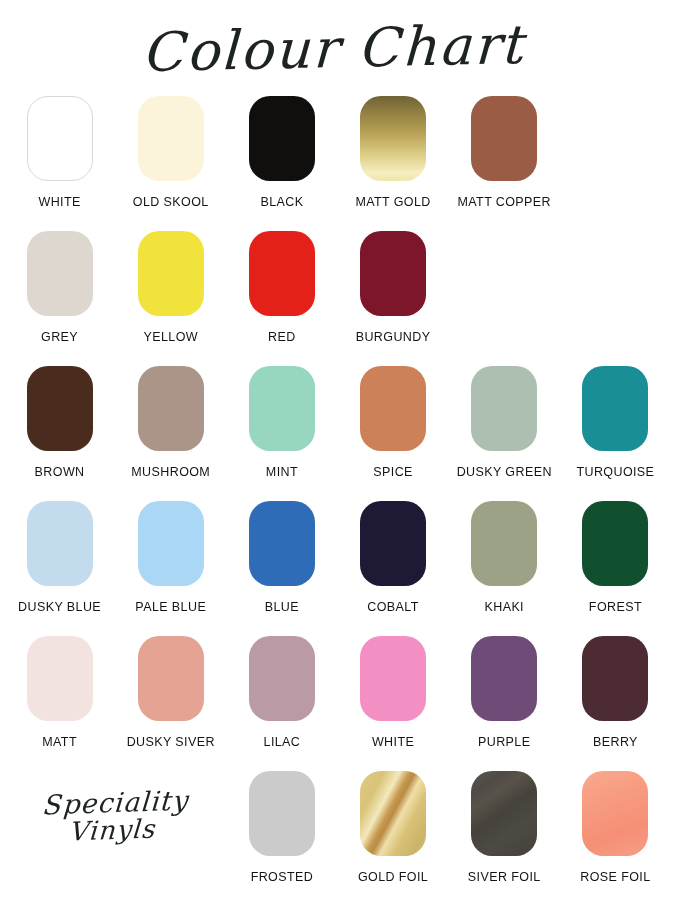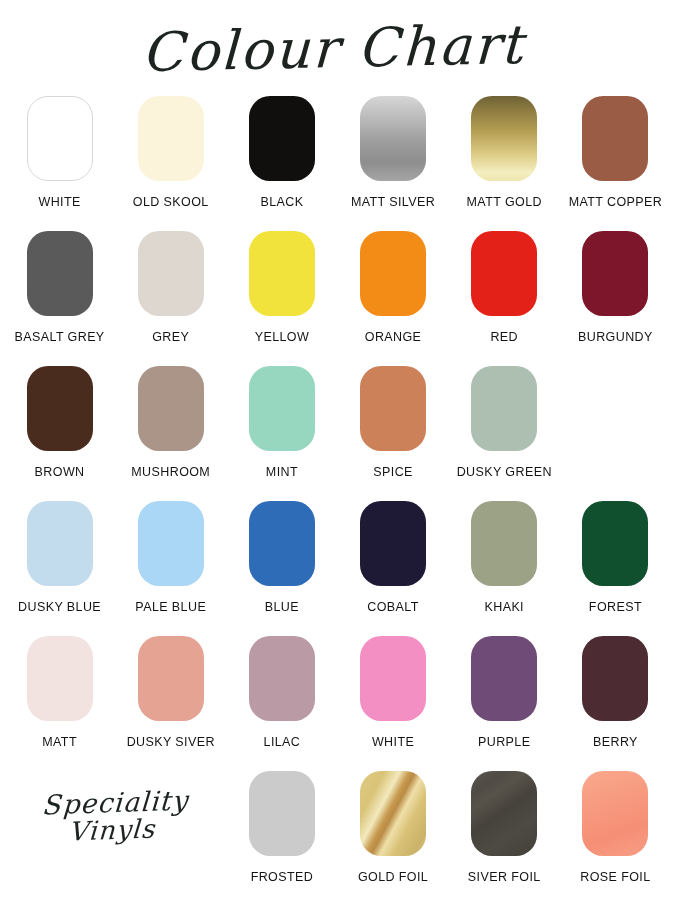--- a/index.html
+++ b/index.html
@@ -119,50 +119,38 @@
         </div>
         <div class="cell">
           <div class="swatch" style="background: rgb(252, 244, 218);"></div>
           <div class="cell-label">OLD SKOOL</div>
         </div>
         <div class="cell">
           <div class="swatch" style="background: rgb(17, 15, 13);"></div>
           <div class="cell-label">BLACK</div>
         </div>
         <div class="cell">
-          <div class="swatch" style="background: linear-gradient(rgb(214, 214, 214) 0%, rgb(195, 195, 195) 18%, rgb(156, 156, 156) 55%, rgb(142, 142, 142) 78%, rgb(165, 165, 165) 100%);"></div>
-          <div class="cell-label">MATT SILVER</div>
-        </div>
-        <div class="cell">
           <div class="swatch" style="background: linear-gradient(rgb(111, 98, 55) 0%, rgb(140, 122, 64) 16%, rgb(181, 159, 83) 42%, rgb(220, 203, 132) 68%, rgb(244, 238, 192) 90%, rgb(239, 230, 174) 100%);"></div>
           <div class="cell-label">MATT GOLD</div>
         </div>
         <div class="cell">
           <div class="swatch" style="background: rgb(155, 92, 70);"></div>
           <div class="cell-label">MATT COPPER</div>
         </div>
       </div>
       <div class="swatch-row">
         <div class="cell">
-          <div class="swatch" style="background: rgb(90, 90, 90);"></div>
-          <div class="cell-label">BASALT GREY</div>
-        </div>
-        <div class="cell">
           <div class="swatch" style="background: rgb(222, 215, 207);"></div>
           <div class="cell-label">GREY</div>
         </div>
         <div class="cell">
           <div class="swatch" style="background: rgb(242, 227, 60);"></div>
           <div class="cell-label">YELLOW</div>
         </div>
         <div class="cell">
-          <div class="swatch" style="background: rgb(242, 140, 22);"></div>
-          <div class="cell-label">ORANGE</div>
-        </div>
-        <div class="cell">
           <div class="swatch" style="background: rgb(227, 33, 24);"></div>
           <div class="cell-label">RED</div>
         </div>
         <div class="cell">
           <div class="swatch" style="background: rgb(125, 21, 43);"></div>
           <div class="cell-label">BURGUNDY</div>
         </div>
       </div>
       <div class="swatch-row">
         <div class="cell">
@@ -177,20 +165,24 @@
           <div class="swatch" style="background: rgb(151, 215, 191);"></div>
           <div class="cell-label">MINT</div>
         </div>
         <div class="cell">
           <div class="swatch" style="background: rgb(205, 129, 88);"></div>
           <div class="cell-label">SPICE</div>
         </div>
         <div class="cell">
           <div class="swatch" style="background: rgb(173, 191, 176);"></div>
           <div class="cell-label">DUSKY GREEN</div>
+        </div>
+        <div class="cell">
+          <div class="swatch" style="background: rgb(26, 142, 150);"></div>
+          <div class="cell-label">TURQUOISE</div>
         </div>
       </div>
       <div class="swatch-row">
         <div class="cell">
           <div class="swatch" style="background: rgb(194, 220, 237);"></div>
           <div class="cell-label">DUSKY BLUE</div>
         </div>
         <div class="cell">
           <div class="swatch" style="background: rgb(169, 215, 245);"></div>
           <div class="cell-label">PALE BLUE</div>

